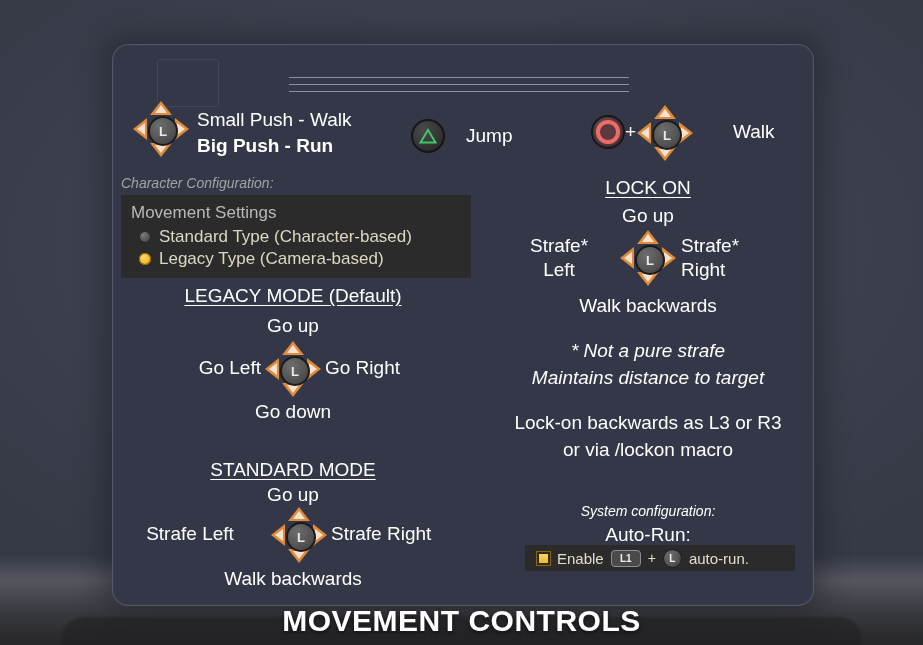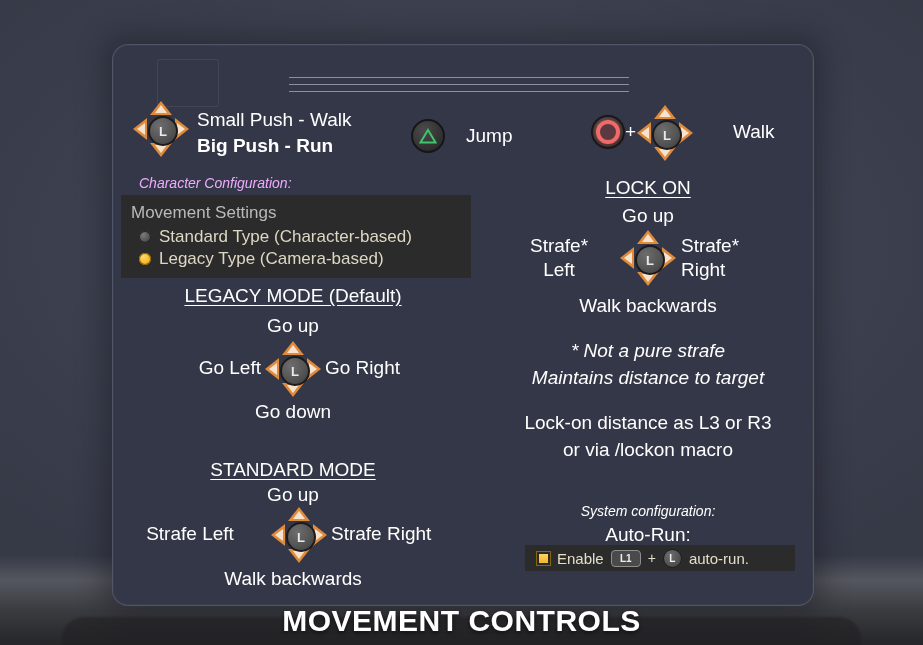--- a/index.html
+++ b/index.html
@@ -73,21 +73,21 @@
   .settings{position:absolute;left:8px;top:150px;width:350px;
     background:#2b2b2b;padding:6px 0 8px 0;}
   .settings .head{font-size:17px;color:#b9b9b9;padding:2px 0 3px 10px;}
   .settings .opt{display:flex;align-items:center;gap:8px;padding:1px 0 1px 18px;
     font-size:17px;color:#ded7c3;}
   .radio{width:12px;height:12px;border-radius:50%;flex:0 0 auto;}
   .radio.off{background:radial-gradient(circle at 35% 32%,#7a7a7a,#4a4a4a 70%,#333 100%);
     box-shadow:inset 0 0 0 1px #222;}
   .radio.on{background:radial-gradient(circle at 35% 32%,#ffd86b,#f0b21f 70%,#c98d0b 100%);
     box-shadow:inset 0 0 0 1px #8a6406;}
-  .cfg-label{position:absolute;left:8px;top:130px;font-size:14px;font-style:italic;color:#f0abfc;margin-left:18px;}
+  .cfg-label{position:absolute;left:8px;top:130px;font-size:14px;font-style:italic;color:#a3a3a3;}
 
   
   .autorun{position:absolute;left:412px;top:500px;width:246px;height:26px;
     background:#2b2b2b;display:flex;align-items:center;gap:7px;padding:0 12px;}
   .chk{width:13px;height:13px;background:linear-gradient(#ffd96d,#eeb21c);
     box-shadow:inset 0 0 0 2px #2b2b2b, 0 0 0 1px #8a6406;flex:0 0 auto;}
   .autorun .txt{font-size:15px;color:#e3ddc9;}
   .key-rect{display:inline-flex;align-items:center;justify-content:center;
     min-width:22px;height:15px;padding:0 3px;border-radius:4px;
     background:#4a4a4a;border:1px solid #8e8e8e;color:#efefef;
@@ -224,21 +224,21 @@
   </div>
   <div class="row-note" style="left:390px;top:188px;width:112px;text-align:center;">Strafe*</div>
   <div class="row-note" style="left:390px;top:212px;width:112px;text-align:center;">Left</div>
   <div class="row-note" style="left:568px;top:188px;">Strafe*</div>
   <div class="row-note" style="left:568px;top:212px;">Right</div>
   <div class="row-note" style="left:390px;top:248px;width:290px;text-align:center;">Walk backwards</div>
 
   <div class="row-note ital" style="left:390px;top:293px;width:290px;text-align:center;">* Not a pure strafe</div>
   <div class="row-note ital" style="left:380px;top:320px;width:310px;text-align:center;">Maintains distance to target</div>
 
-  <div class="row-note" style="left:380px;top:365px;width:310px;text-align:center;">Lock-on distance as L3 or R3</div>
+  <div class="row-note" style="left:380px;top:365px;width:310px;text-align:center;">Lock-on backwards as L3 or R3</div>
   <div class="row-note" style="left:380px;top:392px;width:310px;text-align:center;">or via /lockon macro</div>
 
   <div style="position:absolute;left:380px;top:458px;width:310px;text-align:center;font-size:14px;font-style:italic;">System configuration:</div>
   <div class="row-note" style="left:380px;top:477px;width:310px;text-align:center;">Auto-Run:</div>
 
   <div class="autorun">
     <span class="chk"></span>
     <span class="txt">Enable</span>
     <span class="key-rect">L1</span>
     <span class="plus">+</span>

